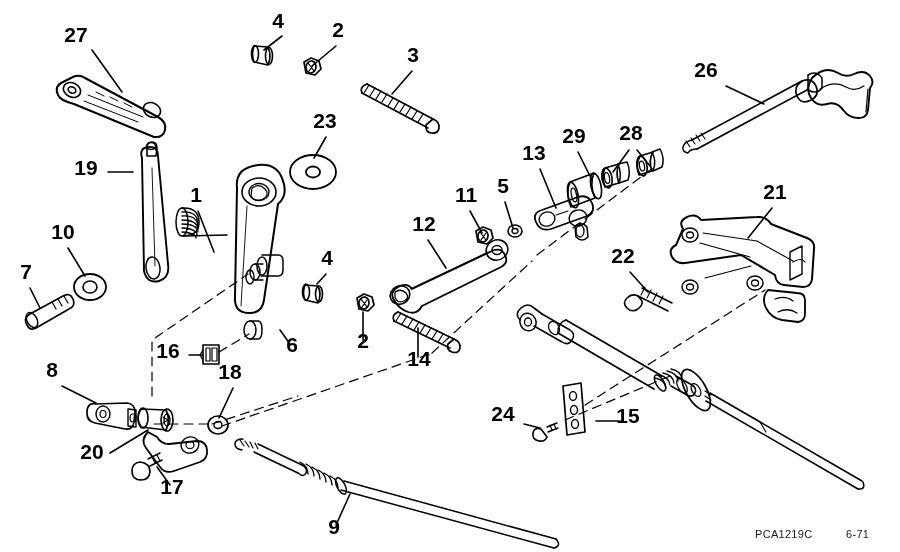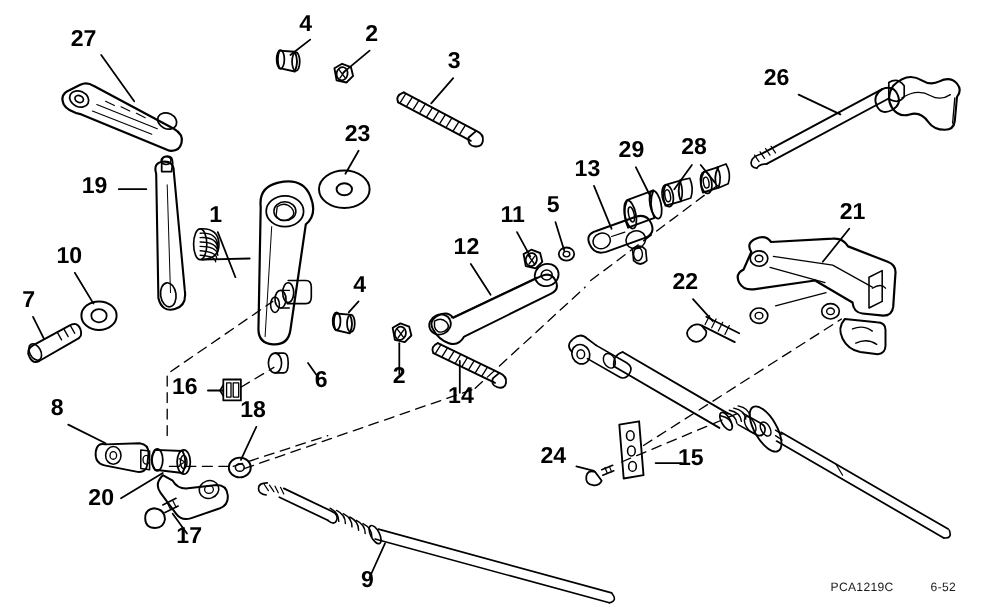--- a/index.html
+++ b/index.html
@@ -375,15 +375,15 @@
         <text class="callout" x="230" y="379" text-anchor="middle">18</text>
         <text class="callout" x="92" y="459" text-anchor="middle">20</text>
         <text class="callout" x="172" y="494" text-anchor="middle">17</text>
         <text class="callout" x="503" y="421" text-anchor="middle">24</text>
         <text class="callout" x="628" y="423" text-anchor="middle">15</text>
         <text class="callout" x="334" y="534" text-anchor="middle">9</text>
       </g>
   </svg>
 
   <div class="partno" id="pn-code">PCA1219C</div>
-  <div class="partno" id="pn-date">6-52</div>
+  <div class="partno" id="pn-date">6-71</div>
 
 </div>
 
 </body></html>

